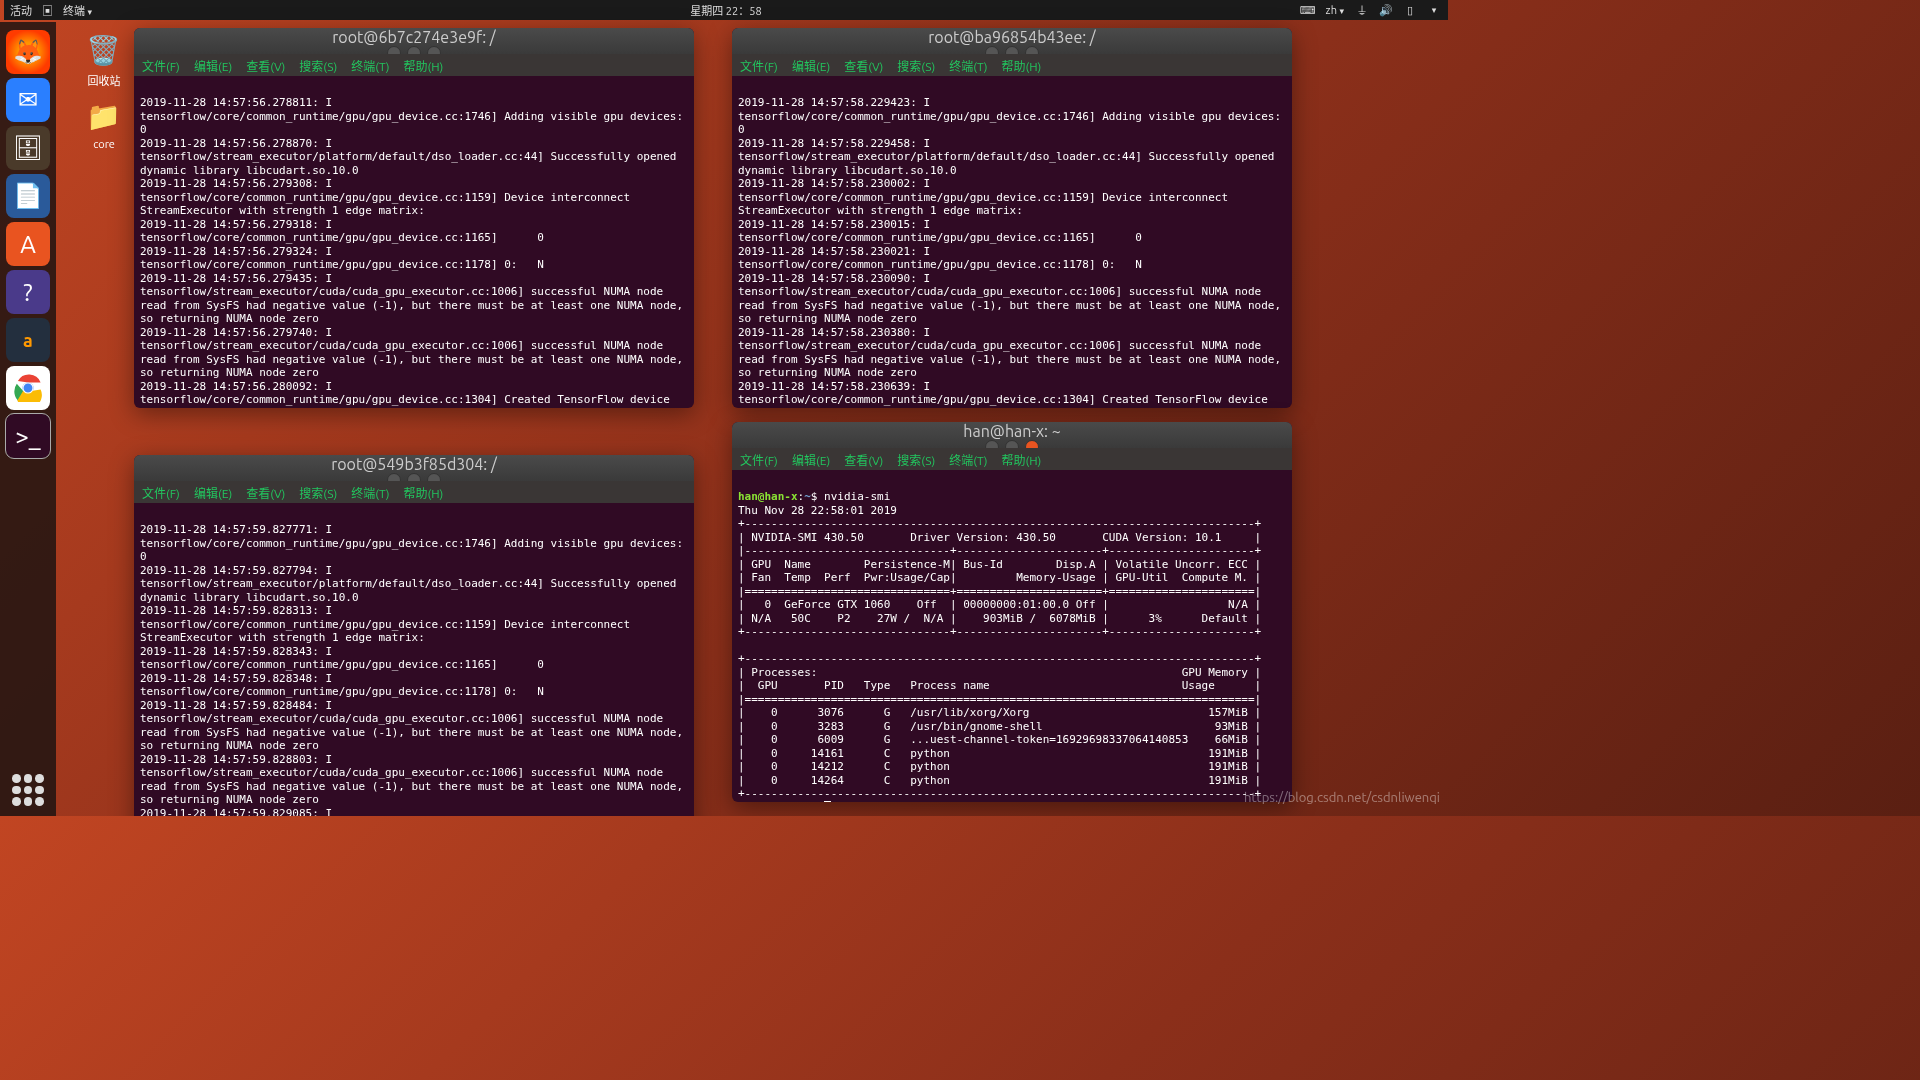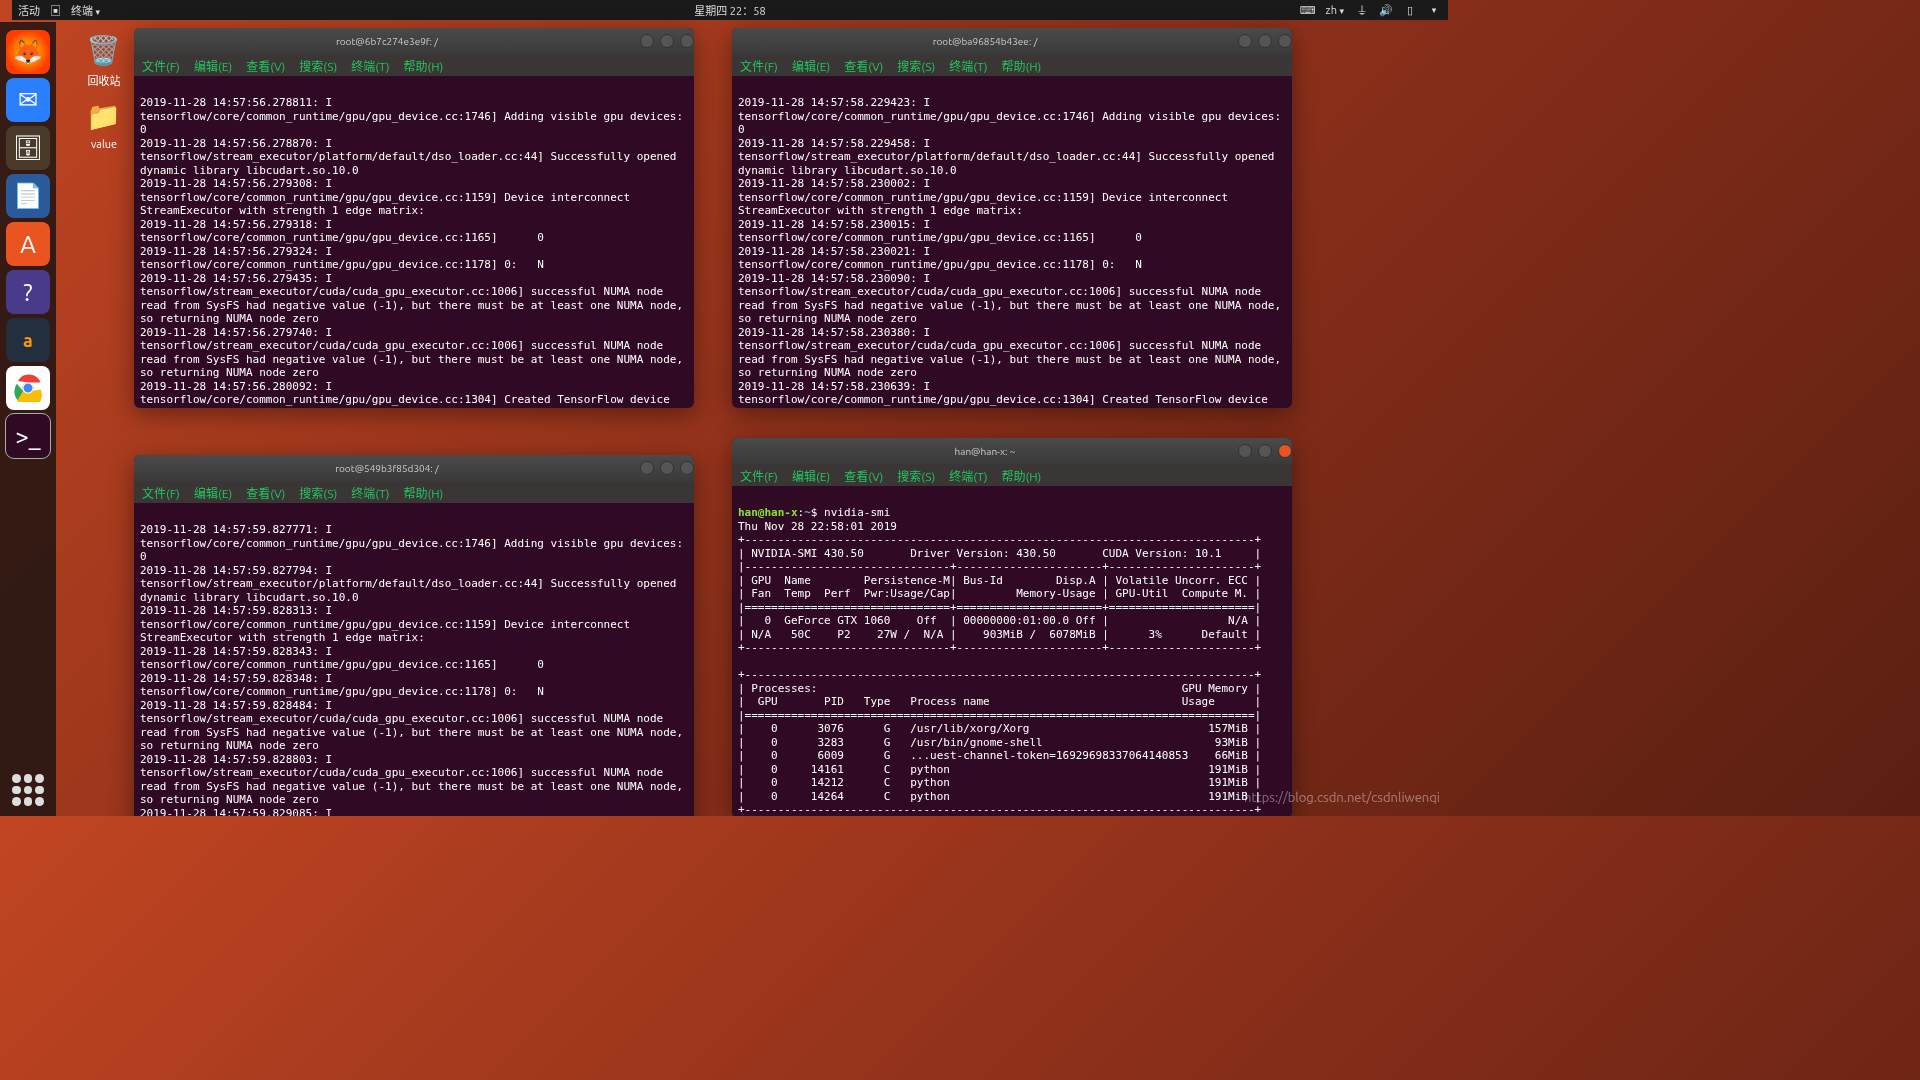--- a/index.html
+++ b/index.html
@@ -5,21 +5,21 @@
 * { margin: 0; padding: 0; box-sizing: border-box; }
 body {
   width: 1448px; height: 816px;
   background: linear-gradient(135deg, #c14522 0%, #8b2f1a 50%, #5a1f12 100%);
   font-family: "Ubuntu", "Noto Sans CJK SC", sans-serif;
   overflow: hidden;
   position: relative;
 }
 
 .topbar {
-  position: absolute; top: 0; left: 12px; right: 0; height: 20px;
+  position: absolute; top: 0; left: 4px; right: 0; height: 20px;
   background: #1a1a1a; color: #ddd;
   display: flex; align-items: center; font-size: 11px;
 }
 .topbar .left { display: flex; align-items: center; gap: 10px; padding-left: 6px; }
 .topbar .center { position: absolute; left: 50%; transform: translateX(-50%); }
 .topbar .right { margin-left: auto; display: flex; align-items: center; gap: 12px; padding-right: 8px; }
 .topbar .menu-arrow { font-size: 9px; }
 .tray-icon { width: 12px; height: 12px; display: inline-flex; align-items: center; justify-content: center; font-size: 11px; }
 
 .dock {
@@ -50,22 +50,23 @@
 .termwin {
   position: absolute;
   background: #300a24;
   border-radius: 6px;
   box-shadow: 0 6px 24px rgba(0,0,0,0.4);
   display: flex; flex-direction: column;
   overflow: hidden;
 }
 .termwin .titlebar {
   height: 26px; background: linear-gradient(#4a4a4a,#3a3a3a);
-  display: flex; align-items: center; color: #ccc; font-size: 10px;
+  display: flex; align-items: center; color: #ccc; font-size: 16px;
   padding: 0 0;
+  flex-direction: column;
 }
 .termwin .titlebar .title { flex: 1; text-align: center; }
 .termwin .titlebar .winctl { display:flex; gap:6px; }
 .termwin .titlebar .winctl span { width:14px; height:14px; border-radius:50%;
   background:#555; border:1px solid #333; display:inline-block; }
 .termwin .titlebar .winctl span.close-orange { background:#e95420; }
 .termwin .menubar {
   height: 22px; background: #3a3635; color:#22c55e; font-size:12px;
   display:flex; align-items:center; gap: 14px; padding: 0 8px;
 }
@@ -75,21 +76,21 @@
   font-size: 11px; line-height: 13.5px; white-space: pre-wrap;
   overflow: hidden;
 }
 .termwin .body .prompt-g { color:#8ae234; font-weight: bold; }
 .termwin .body .prompt-b { color:#729fcf; font-weight: bold; }
 .cursor { display:inline-block; width:7px; height:12px; background:#fff; vertical-align:-2px; }
 
 #t1 { top: 28px;  left: 134px; width: 560px; height: 380px; }
 #t2 { top: 422px; left: 134px; width: 560px; height: 380px; margin-top: 33px; }
 #t3 { top: 28px;  left: 732px; width: 560px; height: 380px; }
-#t4 { top: 438px; left: 732px; width: 560px; height: 380px; }
+#t4 { top: 422px; left: 732px; width: 560px; height: 380px; }
 .watermark { position:absolute; right:8px; bottom:12px; color:rgba(255,255,255,0.4); font-size:13px; }
 </style>
 </head>
 <body>
 
 <div class="topbar">
   <div class="left">
     <span>活动</span>
     <span>▣</span>
     <span><span>终端</span> <span class="menu-arrow">▾</span></span>
@@ -137,21 +138,21 @@
   </div>
 </div>
 
 <div class="desktop-icons">
   <div class="di">
     <div class="ic">🗑️</div>
     <span>回收站</span>
   </div>
   <div class="di">
     <div class="ic">📁</div>
-    <span>value</span>
+    <span>core</span>
   </div>
 </div>
 
 <div id="t1" class="termwin">
   <div class="titlebar">
     <span class="title">root@6b7c274e3e9f: /</span>
     <span class="winctl">
       <span></span>
       <span></span>
       <span></span>

